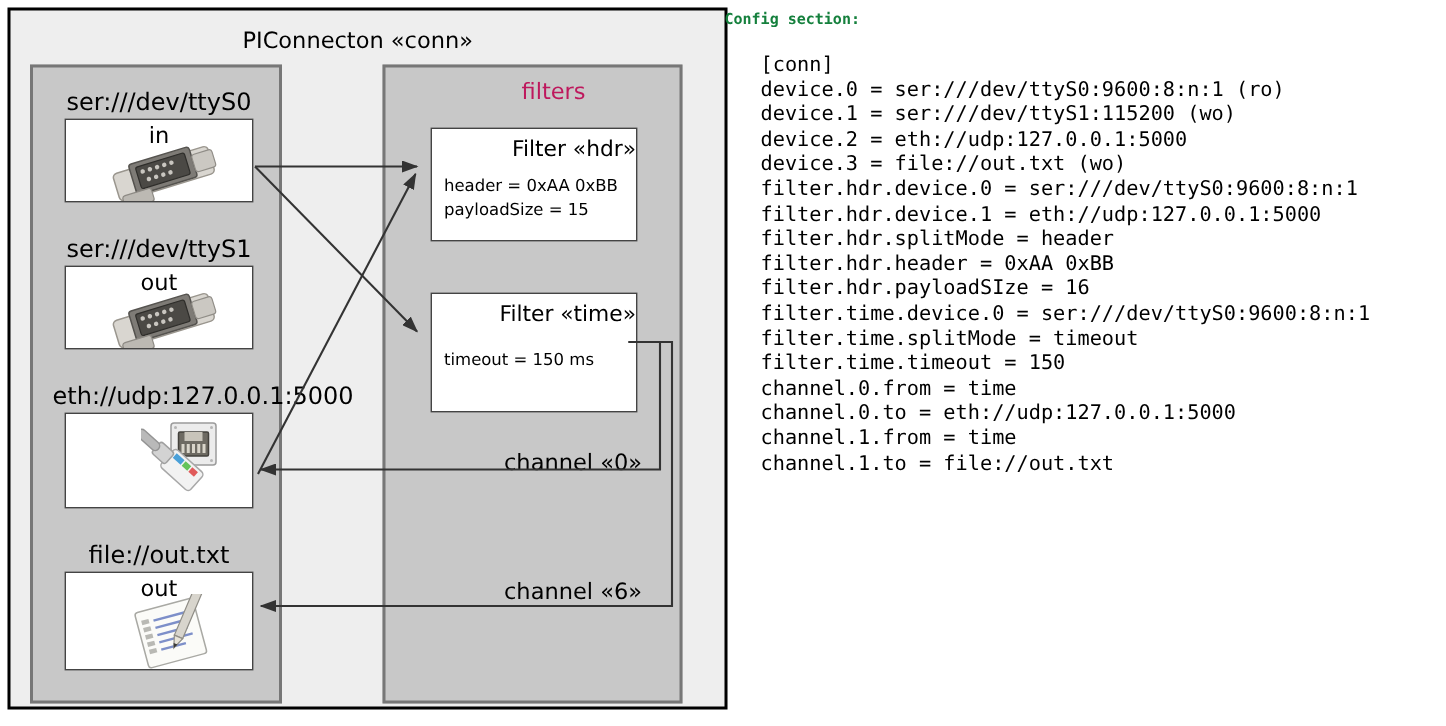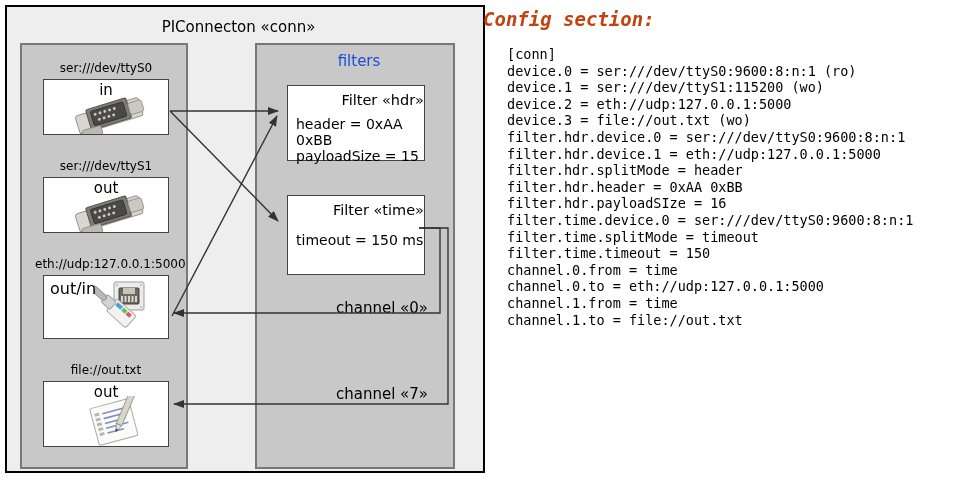--- a/index.html
+++ b/index.html
@@ -52,36 +52,36 @@
   }
   #filters-panel {
     left: 248px;
     top: 36px;
     width: 200px;
     height: 426px;
   }
   .panel-title {
     position: absolute;
     top: 7px;
-    left: 4px;
+    left: 14px;
     width: 100%;
     text-align: center;
     font-size: 15px;
-    color: #1d4ed8;
+    color: #be185d;
   }
 
   
   .device-group {
     position: absolute;
     left: 13px;
     width: 142px;
   }
   .device-label {
     text-align: center;
-    font-size: 12px;
+    font-size: 16px;
     color: #000;
     line-height: 18px;
     white-space: nowrap;
   }
   .device-box {
     position: relative;
     width: 126px;
     margin: 2px auto 0 auto;
     height: 56px;
     background: #ffffff;
@@ -129,21 +129,21 @@
     position: absolute;
     top: 6px; left: 0; width: 100%;
     text-align: right;
     font-size: 14.5px;
     color: #000;
   }
   .filter-props {
     position: absolute;
     top: 30px;
     left: 8px;
-    font-size: 14px;
+    font-size: 11px;
     color: #000;
     line-height: 16px;
   }
   #filter-time-box .filter-props { top: 36px; }
 
   
   .channel-label {
     position: absolute;
     font-size: 15px;
     color: #000;
@@ -163,24 +163,23 @@
   
   #config-section {
     position: absolute;
     left: 483px;
     top: 8px;
     width: 478px;
   }
   #config-heading {
     font-family: "DejaVu Sans Mono", "Liberation Mono", monospace;
     font-weight: bold;
-    font-size: 19px;
-    color: #c2410c;
+    font-size: 10px;
+    color: #15803d;
     margin: 0 0 16px 0;
-    font-style: italic;
   }
   #config-lines {
     font-family: "DejaVu Sans Mono", "Liberation Mono", monospace;
     font-size: 13.5px;
     line-height: 16.6px;
     color: #000;
     white-space: pre;
     margin: 0;
   }
   .cfg-line { display: block; margin-left: 24px; }
@@ -247,21 +246,20 @@
               <rect x="60" y="13" width="14" height="12" rx="2" fill="#cbc8c2" stroke="#908d87" stroke-width="0.8"></rect>
             </g>
           </svg>
         </div>
       </div>
     </div>
 
     <div class="device-group" style="top:210px;">
       <div class="device-label">eth://udp:127.0.0.1:5000</div>
       <div class="device-box" style="height:64px;">
-        <div class="device-name leftal">out/in</div>
         <div class="icon-wrap">
           <svg class="icon-eth" width="72" height="58" viewBox="0 0 72 58">
             <rect x="20" y="2" width="30" height="28" rx="2" fill="#ececec" stroke="#9b9b9b" stroke-width="1"></rect>
             <rect x="25" y="8" width="20" height="16" rx="1" fill="#6d6a62" stroke="#43413c" stroke-width="1"></rect>
             <rect x="29" y="8" width="12" height="6" fill="#c8c4ba"></rect>
             <g fill="#d9d5ca">
               <rect x="27" y="16" width="2" height="6"></rect>
                 <rect x="30.5" y="16" width="2" height="6"></rect>
               <rect x="34" y="16" width="2" height="6"></rect>
                 <rect x="37.5" y="16" width="2" height="6"></rect>
@@ -331,21 +329,21 @@
   </div>
 
   <div class="filter-box" id="filter-time-box">
     <div class="filter-title">Filter «time»</div>
     <div class="filter-props">
       <div>timeout = 150 ms</div>
     </div>
   </div>
 
   <div class="channel-label" id="channel-0-label">channel «0»</div>
-  <div class="channel-label" id="channel-1-label">channel «7»</div>
+  <div class="channel-label" id="channel-1-label">channel «6»</div>
 </div>
 
 <svg id="connector-layer">
   <defs>
     <marker id="arrowhead" markerWidth="11" markerHeight="8" refX="10" refY="4" orient="auto" markerUnits="userSpaceOnUse">
       <path d="M0,0 L11,4 L0,8 z" fill="#333333"></path>
     </marker>
   </defs>
 
    Filter hdr  (horizontal) --&gt;

